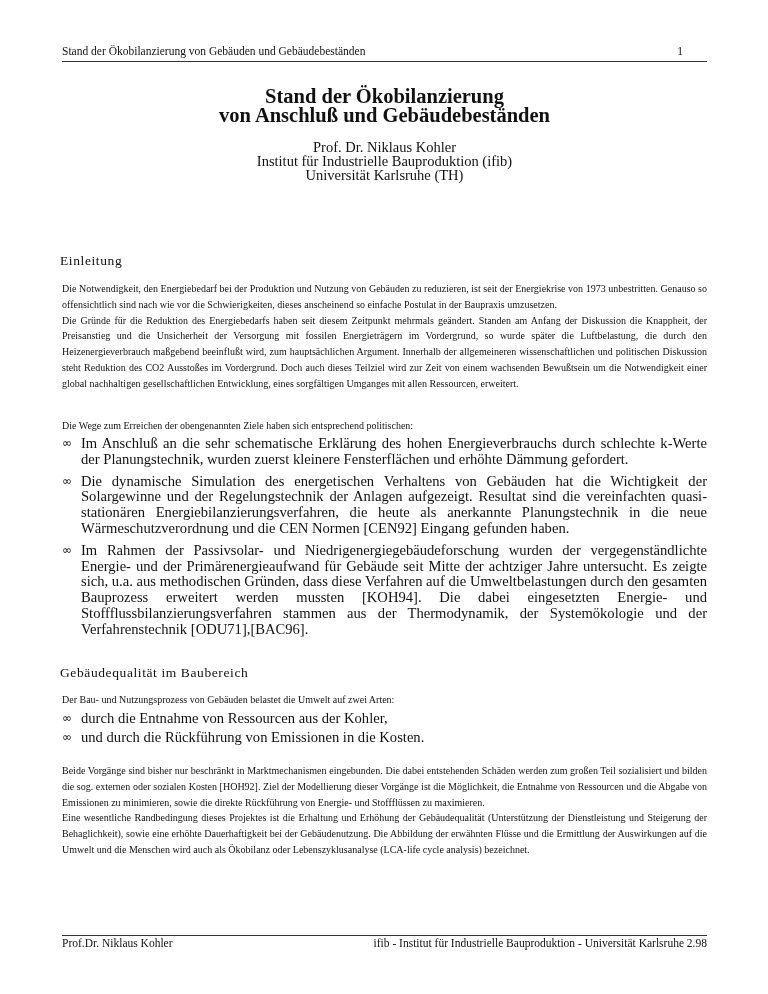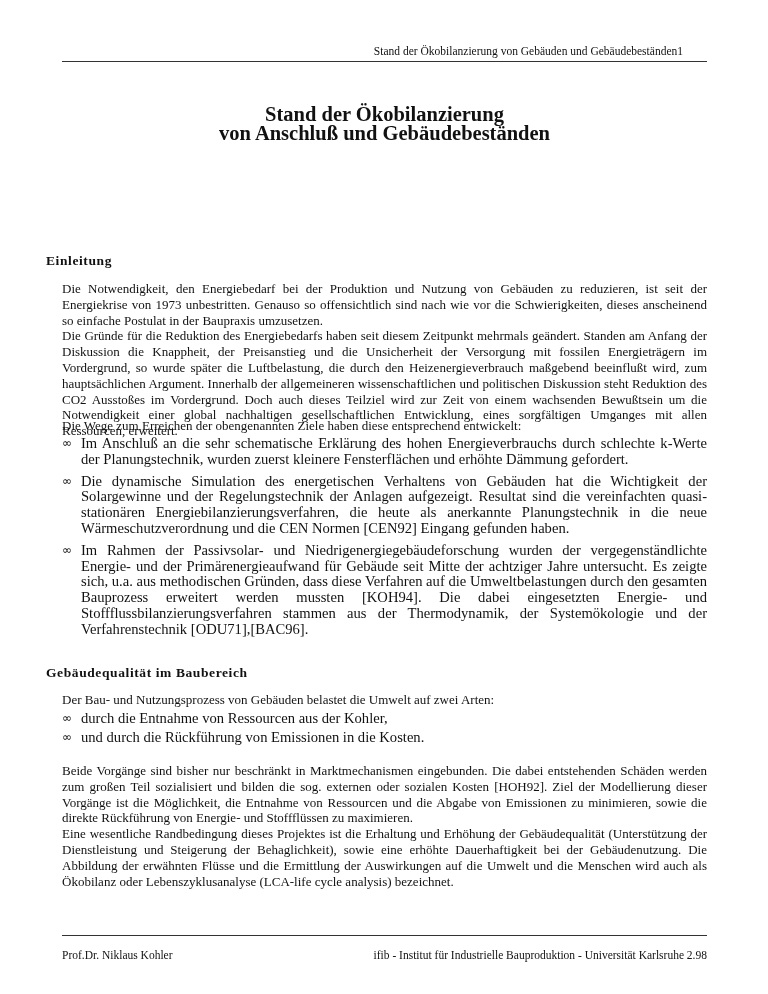--- a/index.html
+++ b/index.html
@@ -6,70 +6,75 @@
   body {
     width: 768px; height: 994px; position: relative; overflow: hidden;
     font-family: "Liberation Serif", "DejaVu Serif", serif;
     color: #111;
   }
   .running-head {
     position: absolute; left: 62px; top: 44px; width: 645px;
     font-size: 11.5px; line-height: 14px;
     border-bottom: 1.5px solid #333;
     padding-bottom: 3px;
-    display: flex; justify-content: flex-end;
+    display: flex; justify-content: space-between;
   }
   .running-head .pnum { padding-right: 24px; }
   .title-block { position: absolute; left: 62px; top: 87px; width: 645px; text-align: center; }
-  .title { font-size: 20.5px; font-weight: bold; line-height: 19px; margin: 18px; }
+  .title { font-size: 20.5px; font-weight: bold; line-height: 19px; margin: 0; }
   .author { margin-top: 15px; font-size: 14.5px; line-height: 14px; }
   .section-head {
-    position: absolute; left: 46px; font-size: 13.5px; font-weight: bold; letter-spacing: 0.6px;
+    position: absolute; left: 60px; font-size: 13.5px; font-weight: normal; letter-spacing: 0.6px;
   }
   .para {
     position: absolute; left: 62px; width: 645px;
-    font-size: 13px; line-height: 15.8px; text-align: justify; margin: 0;
+    font-size: 10px; line-height: 15.8px; text-align: justify; margin: 0;
   }
   .bullets { position: absolute; left: 62px; width: 645px; margin: 0; padding: 0; list-style: none; }
   .bullets li {
     position: relative; padding-left: 19px; font-size: 14.6px; line-height: 15.8px;
     text-align: justify; margin-bottom: 6px;
   }
   .bullets li .bullet { position: absolute; left: 0; top: 0; font-family: "DejaVu Sans", sans-serif; font-size: 12px; }
   .footer {
     position: absolute; left: 62px; top: 935px; width: 645px;
-    border-top: 1.5px solid #333; padding-top: 12px;
+    border-top: 1.5px solid #333; padding-top: 0;
     font-size: 11.5px; line-height: 14px;
     display: flex; justify-content: space-between;
   }
   .footer .right { padding-right: 0; }
 </style>
 </head>
 <body>
 
 <div class="running-head">
   <span>Stand der Ökobilanzierung von Gebäuden und Gebäudebeständen</span>
   <span class="pnum">1</span>
 </div>
 
 <div class="title-block">
   <h1 class="title">
     <span style="display:block">Stand der Ökobilanzierung</span>
     <span style="display:block">von Anschluß und Gebäudebeständen</span>
   </h1>
+  <div class="author">
+    <div>Prof. Dr. Niklaus Kohler</div>
+    <div>Institut für Industrielle Bauproduktion (ifib)</div>
+    <div>Universität Karlsruhe (TH)</div>
+  </div>
 </div>
 
 <div class="section-head" style="top:253px">Einleitung</div>
 
 <p class="para" style="top:281px">
   <span>Die Notwendigkeit, den Energiebedarf bei der Produktion und Nutzung von Gebäuden zu reduzieren, ist seit der Energiekrise von 1973 unbestritten. Genauso so offensichtlich sind nach wie vor die Schwierigkeiten, dieses anscheinend so einfache Postulat in der Baupraxis umzusetzen.</span><br>
   <span>Die Gründe für die Reduktion des Energiebedarfs haben seit diesem Zeitpunkt mehrmals geändert. Standen am Anfang der Diskussion die Knappheit, der Preisanstieg und die Unsicherheit der Versorgung mit fossilen Energieträgern im Vordergrund, so wurde später die Luftbelastung, die durch den Heizenergieverbrauch maßgebend beeinflußt wird, zum hauptsächlichen Argument. Innerhalb der allgemeineren wissenschaftlichen und politischen Diskussion steht Reduktion des CO2 Ausstoßes im Vordergrund. Doch auch dieses Teilziel wird zur Zeit von einem wachsenden Bewußtsein um die Notwendigkeit einer global nachhaltigen gesellschaftlichen Entwicklung, eines sorgfältigen Umganges mit allen Ressourcen, erweitert.</span>
 </p>
 
-<p class="para" style="top:418px">Die Wege zum Erreichen der obengenannten Ziele haben diese entsprechend entwickelt:</p>
+<p class="para" style="top:418px">Die Wege zum Erreichen der obengenannten Ziele haben sich entsprechend politischen:</p>
 
 <ul class="bullets" style="top:436px">
   <li>
     <span class="bullet">∞</span>
     <span>Im Anschluß an die sehr schematische Erklärung des hohen Energieverbrauchs durch schlechte k-Werte der Planungstechnik, wurden zuerst kleinere Fensterflächen und erhöhte Dämmung gefordert.</span>
   </li>
   <li>
     <span class="bullet">∞</span>
     <span>Die dynamische Simulation des energetischen Verhaltens von Gebäuden hat die Wichtigkeit der Solargewinne und der Regelungstechnik der Anlagen aufgezeigt. Resultat sind die vereinfachten quasi-stationären Energiebilanzierungsverfahren, die heute als anerkannte Planungstechnik in die neue Wärmeschutzverordnung und die CEN Normen [CEN92] Eingang gefunden haben.</span>
   </li>

